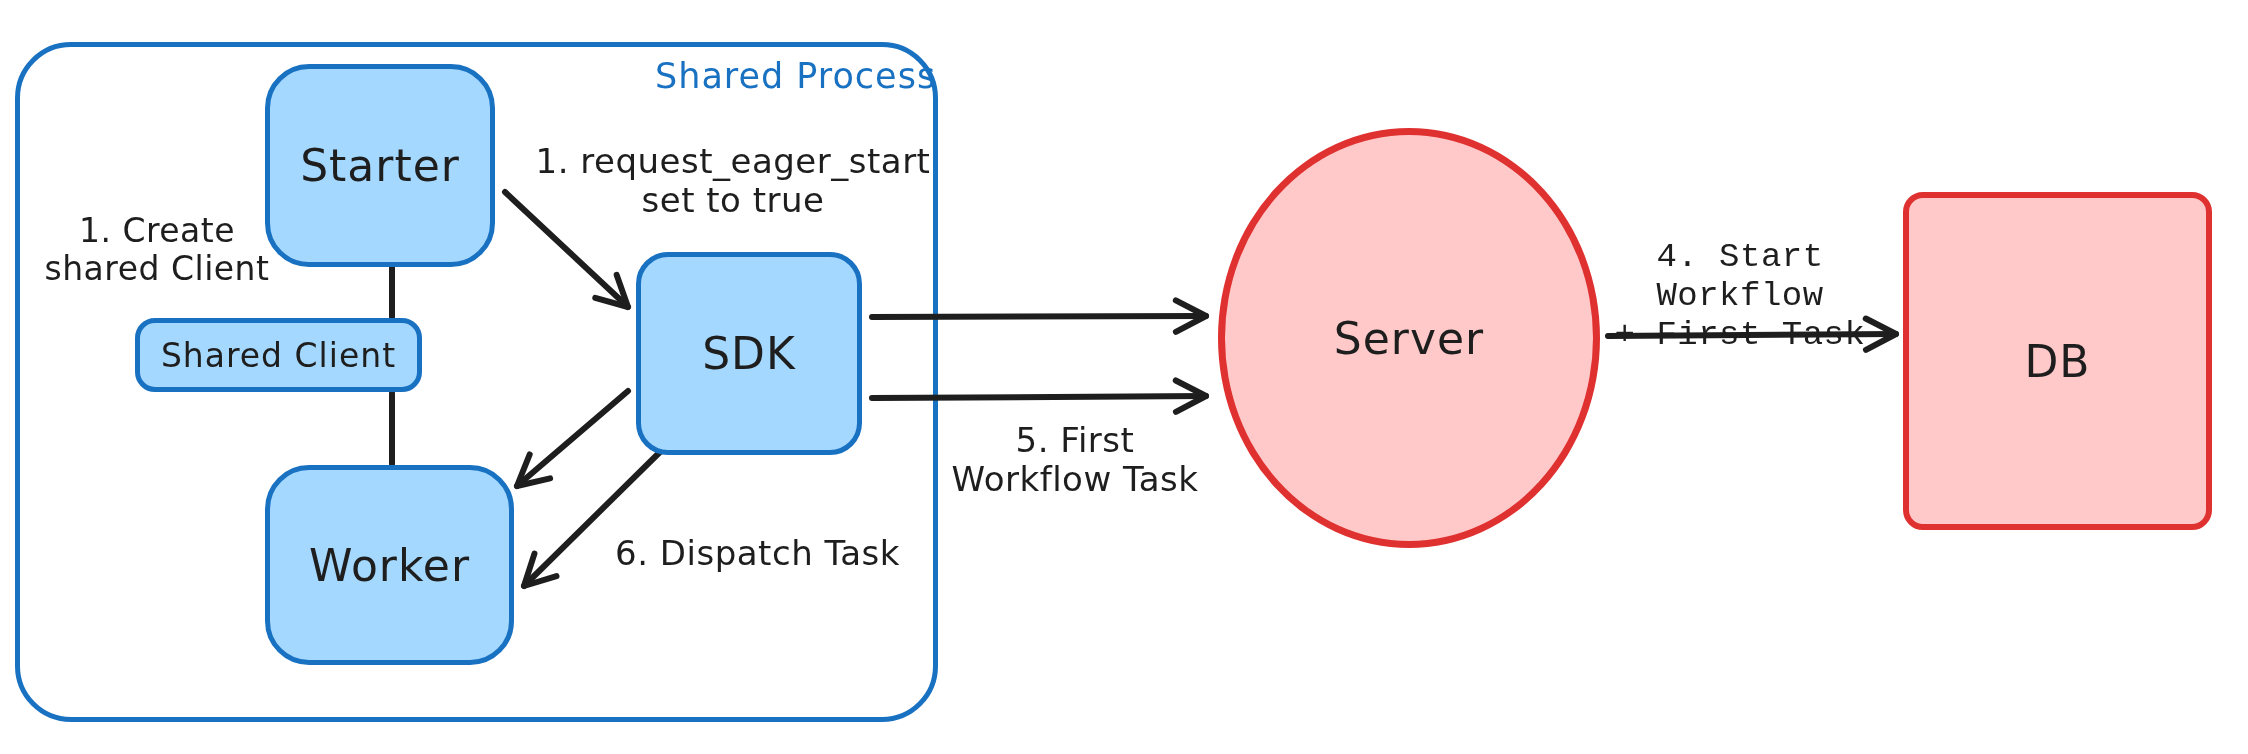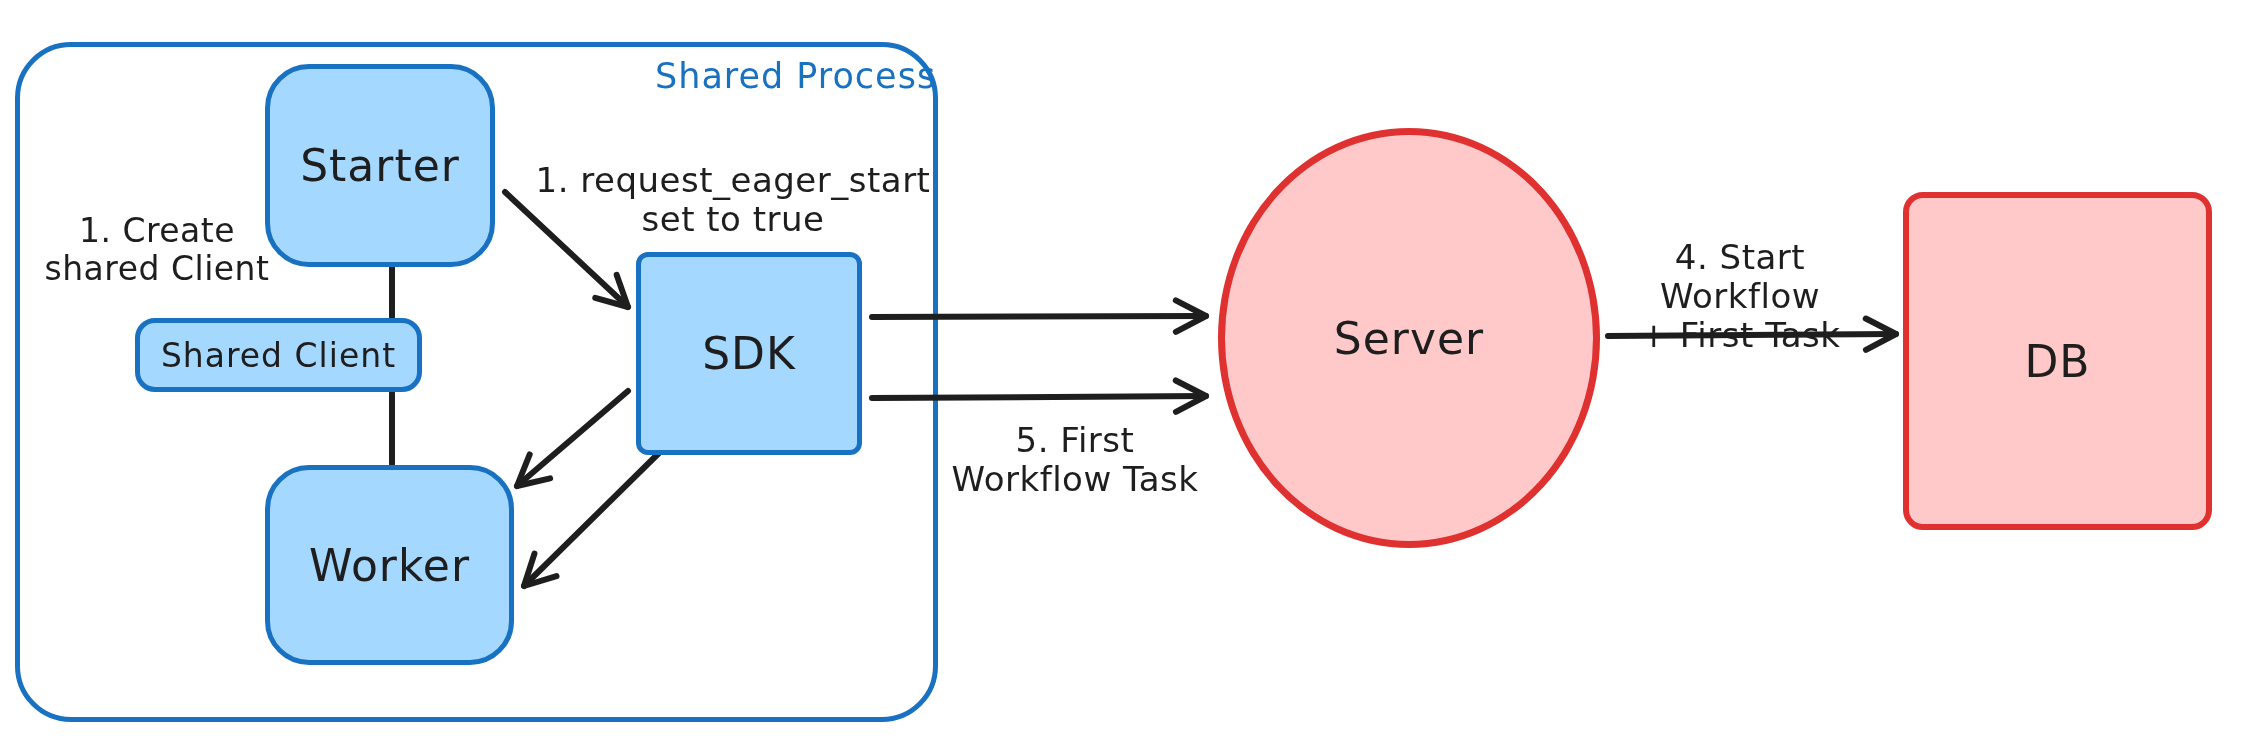--- a/index.html
+++ b/index.html
@@ -106,40 +106,41 @@
   </div>
 
   <div class="node" style="left:135px;top:318px;width:287px;height:74px;border-radius:20px;">
     <span class="node-label small">Shared Client</span>
   </div>
 
   <div class="node" style="left:265px;top:465px;width:249px;height:200px;border-radius:44px;">
     <span class="node-label">Worker</span>
   </div>
 
-  <div class="node" style="left:636px;top:252px;width:226px;height:203px;border-radius:12px;">
+  <div class="node" style="left:636px;top:252px;width:226px;height:203px;border-radius:32px;">
     <span class="node-label">SDK</span>
   </div>
 
   <div class="node red" style="left:1218px;top:128px;width:382px;height:420px;border-radius:50%;border-width:7px;">
     <span class="node-label">Server</span>
   </div>
 
   <div class="node red" style="left:1903px;top:192px;width:309px;height:338px;border-radius:20px;border-width:6px;">
     <span class="node-label">DB</span>
   </div>
 
   <div class="note" style="left:27px;top:212px;width:260px;">1. Create
 shared Client</div>
 
-  <div class="note" style="left:533px;top:142px;width:400px;font-size:34px;margin-top:19px;">1. request_eager_start
+  <div class="note" style="left:533px;top:142px;width:400px;font-size:34px;">1. request_eager_start
 set to true</div>
 
 
 
-  <div class="note" style="left:1590px;top:238px;width:300px;font-size:34px;">4. Start Workflow
+  <div class="note" style="left:1590px;top:238px;width:300px;font-size:34px;font-family:Liberation Mono, monospace;">4. Start Workflow
 + First Task</div>
 
   <div class="note" style="left:945px;top:421px;width:260px;font-size:34px;">5. First
 Workflow Task</div>
 
+  <div class="note" style="left:600px;top:534px;width:315px;font-size:34px;">6. Dispatch Task</div>
 
 </div>
 
 </body></html>

